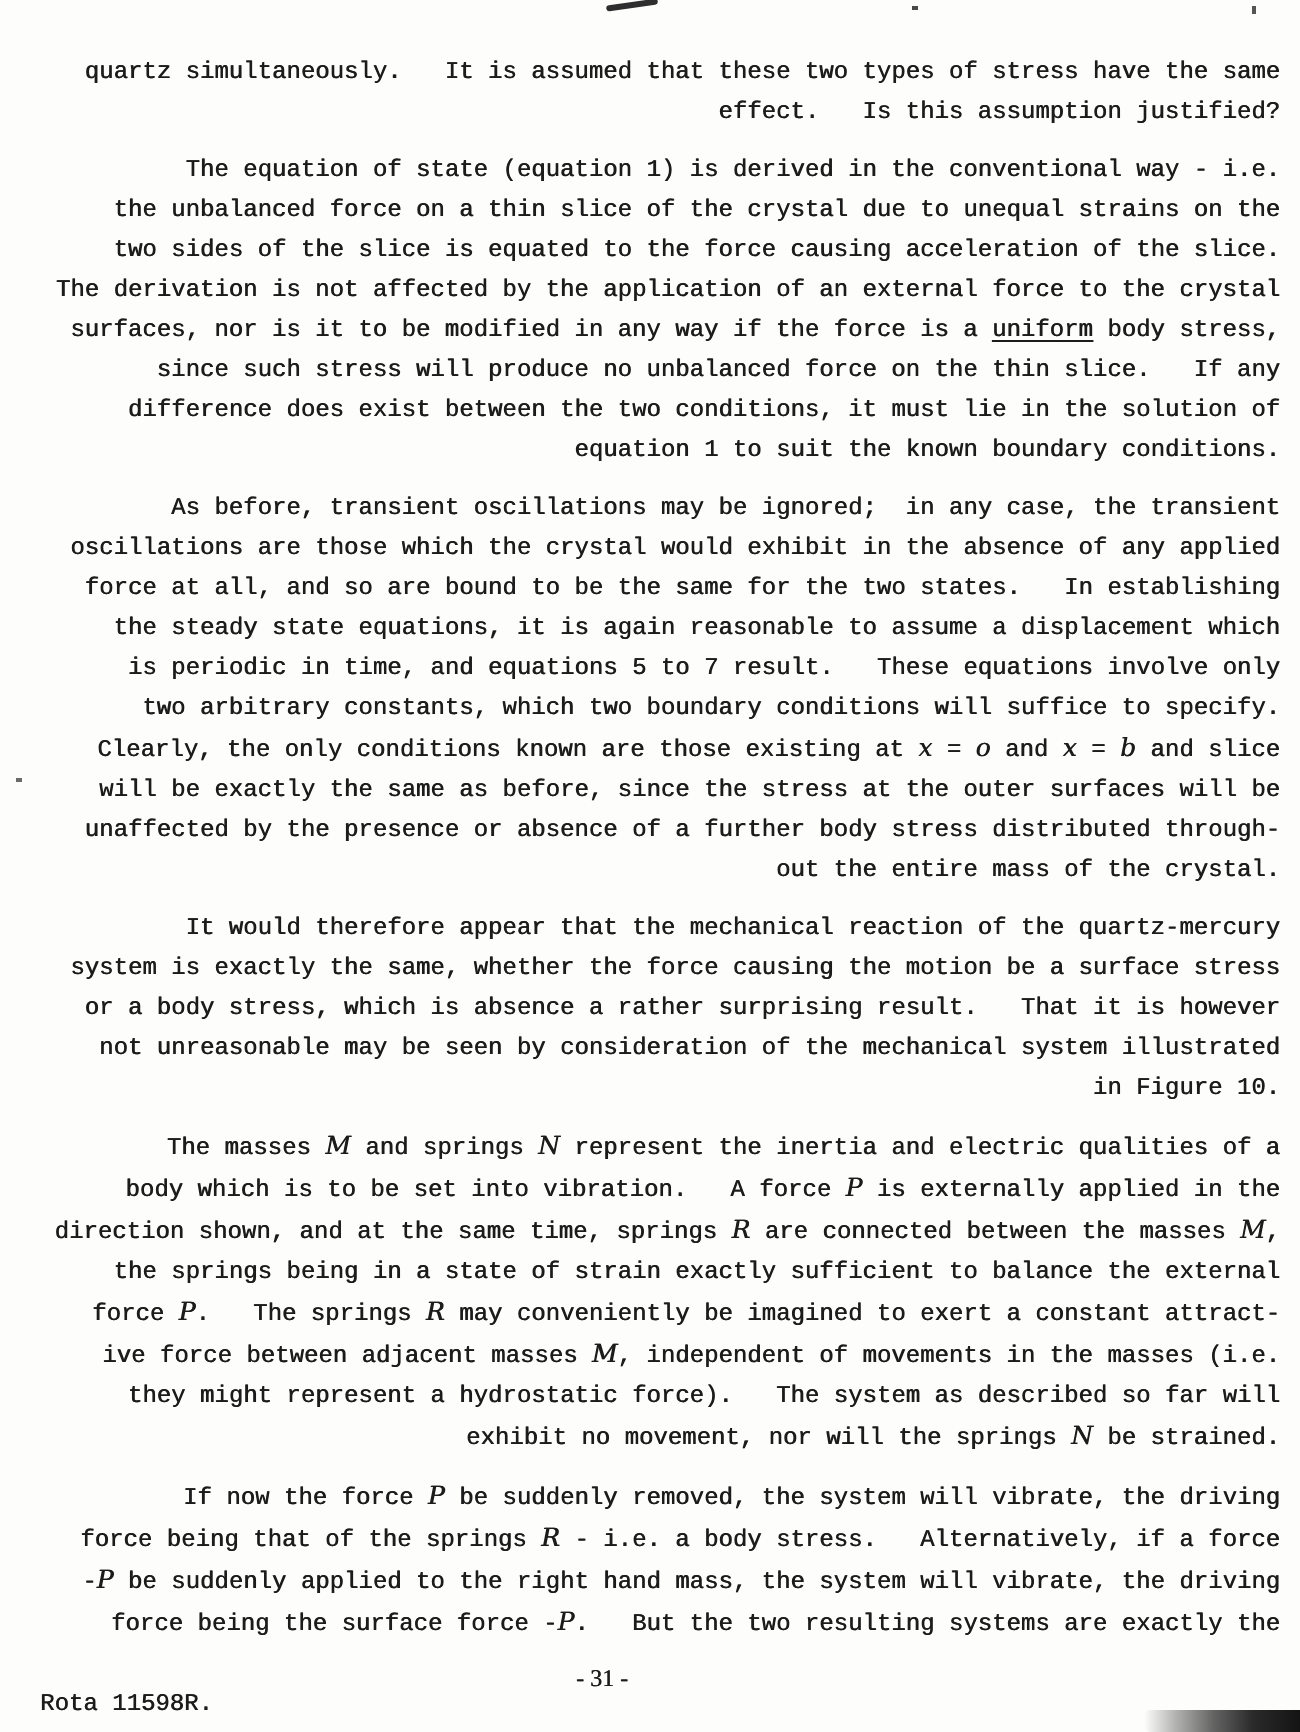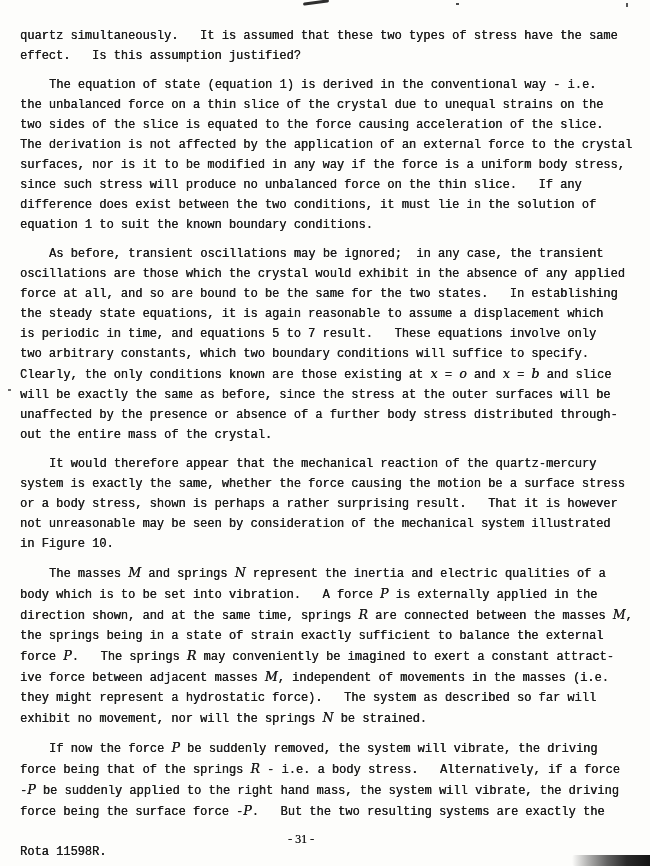--- a/index.html
+++ b/index.html
@@ -15,28 +15,28 @@
   .page-body {
     position: absolute;
     left: 20px;
     top: 26px;
     width: 620px;
     font-size: 12px;
     line-height: 20px;
     text-shadow: 0.3px 0 0 currentColor; 
   }
   .para { margin: 0 0 9px 0; }
-  .line { white-space: pre; }
+  .line { white-space: pre; text-align: right; }
   .line.indent { padding-left: 29px; }
   .var {
     font-family: "DejaVu Serif", serif;
     font-style: italic;
     font-size: 12.5px;
   }
-  .und { text-underline-offset: 2px; }
+  .und { text-decoration: underline; text-underline-offset: 2px; }
   .page-footer {
     position: absolute;
     top: 829px;
     left: 0;
     width: 650px;
     font-size: 12px;
     text-shadow: 0.3px 0 0 currentColor;
   }
   .footer-ref { position: absolute; left: 20px; top: 16px; white-space: pre; }
   .footer-page { position: absolute; left: 288px; top: 3px; white-space: pre; font-family: Liberation Serif, serif; }
@@ -93,21 +93,21 @@
         <div class="line"><span>is periodic in time, and equations 5 to 7 result.   These equations involve only</span></div>
         <div class="line"><span>two arbitrary constants, which two boundary conditions will suffice to specify.</span></div>
         <div class="line"><span>Clearly, the only conditions known are those existing at </span><span class="var">x</span><span> = </span><span class="var">o</span><span> and </span><span class="var">x</span><span> = </span><span class="var">b</span><span> and slice</span></div>
         <div class="line"><span>will be exactly the same as before, since the stress at the outer surfaces will be</span></div>
         <div class="line"><span>unaffected by the presence or absence of a further body stress distributed through-</span></div>
         <div class="line"><span>out the entire mass of the crystal.</span></div>
       </div>
       <div class="para">
         <div class="line indent"><span>It would therefore appear that the mechanical reaction of the quartz-mercury</span></div>
         <div class="line"><span>system is exactly the same, whether the force causing the motion be a surface stress</span></div>
-        <div class="line"><span>or a body stress, shown is perhaps a rather surprising result.   That it is however</span></div>
+        <div class="line"><span>or a body stress, which is absence a rather surprising result.   That it is however</span></div>
         <div class="line"><span>not unreasonable may be seen by consideration of the mechanical system illustrated</span></div>
         <div class="line"><span>in Figure 10.</span></div>
       </div>
       <div class="para">
         <div class="line indent"><span>The masses </span><span class="var">M</span><span> and springs </span><span class="var">N</span><span> represent the inertia and electric qualities of a</span></div>
         <div class="line"><span>body which is to be set into vibration.   A force </span><span class="var">P</span><span> is externally applied in the</span></div>
         <div class="line"><span>direction shown, and at the same time, springs </span><span class="var">R</span><span> are connected between the masses </span><span class="var">M</span><span>,</span></div>
         <div class="line"><span>the springs being in a state of strain exactly sufficient to balance the external</span></div>
         <div class="line"><span>force </span><span class="var">P</span><span>.   The springs </span><span class="var">R</span><span> may conveniently be imagined to exert a constant attract-</span></div>
         <div class="line"><span>ive force between adjacent masses </span><span class="var">M</span><span>, independent of movements in the masses (i.e.</span></div>

